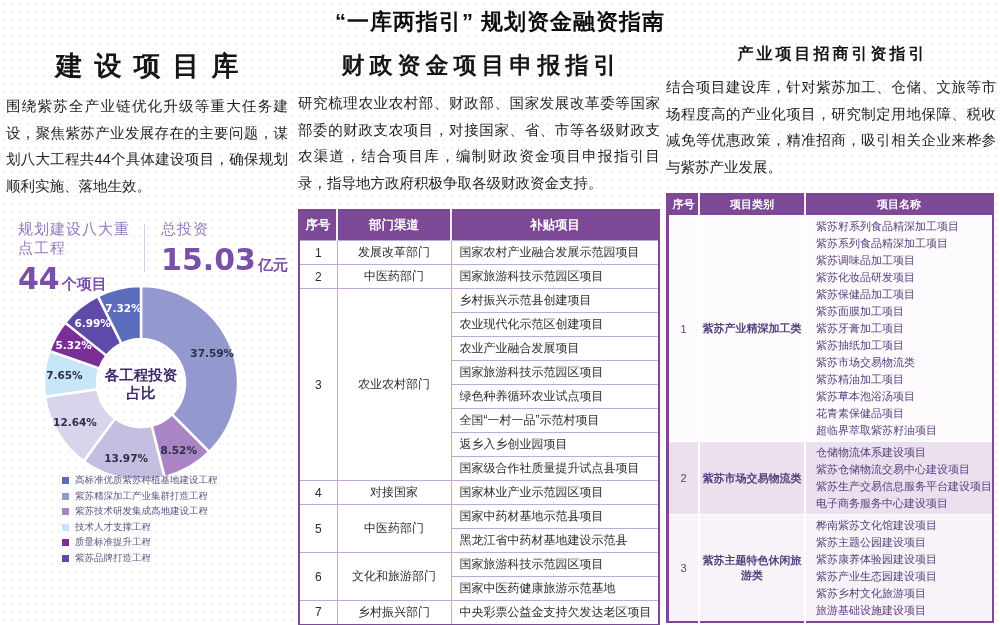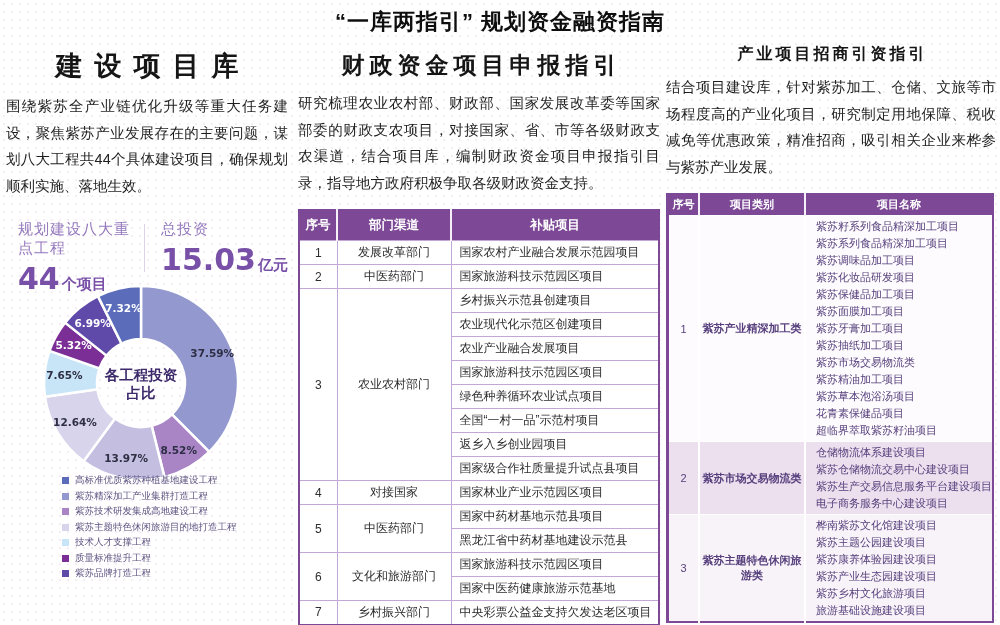--- a/index.html
+++ b/index.html
@@ -125,24 +125,20 @@
         </div>
         <div class="lg-item">
           <span class="lg-sq" style="background: rgb(147, 153, 207);"></span>
           <span class="lg-label">紫苏精深加工产业集群打造工程</span>
         </div>
         <div class="lg-item">
           <span class="lg-sq" style="background: rgb(169, 133, 198);"></span>
           <span class="lg-label">紫苏技术研发集成高地建设工程</span>
         </div>
         <div class="lg-item">
-          <span class="lg-sq" style="background: rgb(215, 212, 235);"></span>
-          <span class="lg-label">紫苏主题特色休闲旅游目的地打造工程</span>
-        </div>
-        <div class="lg-item">
           <span class="lg-sq" style="background: rgb(200, 228, 247);"></span>
           <span class="lg-label">技术人才支撑工程</span>
         </div>
         <div class="lg-item">
           <span class="lg-sq" style="background: rgb(124, 46, 151);"></span>
           <span class="lg-label">质量标准提升工程</span>
         </div>
         <div class="lg-item">
           <span class="lg-sq" style="background: rgb(95, 74, 169);"></span>
           <span class="lg-label">紫苏品牌打造工程</span>

